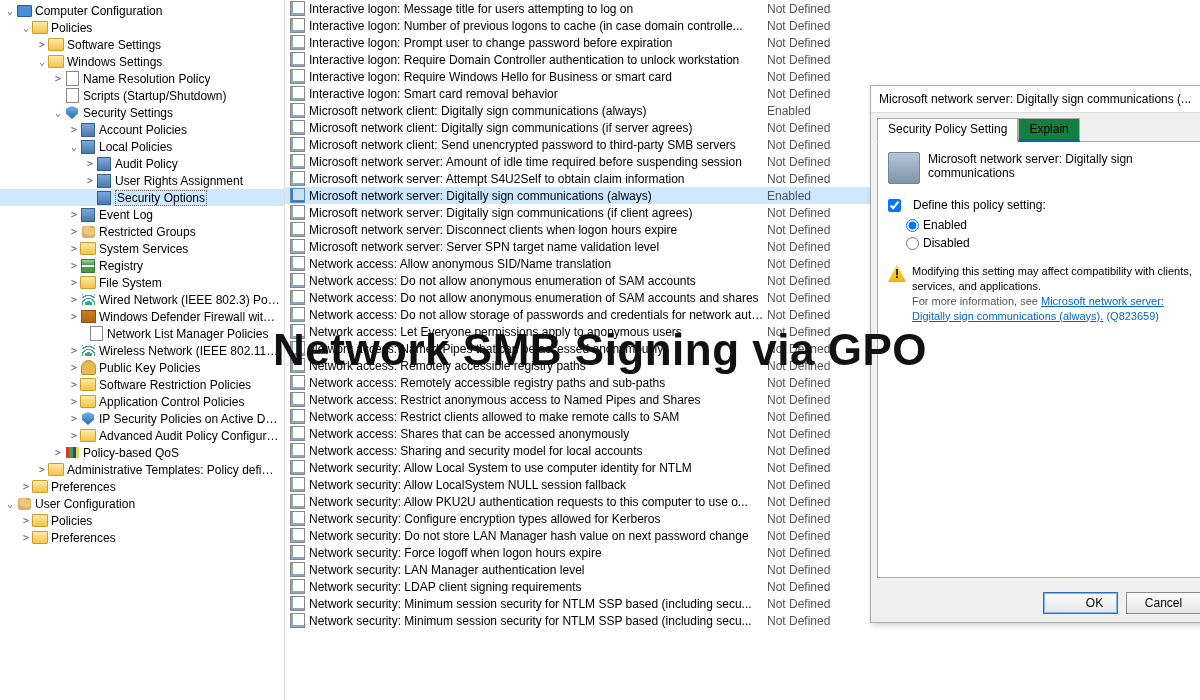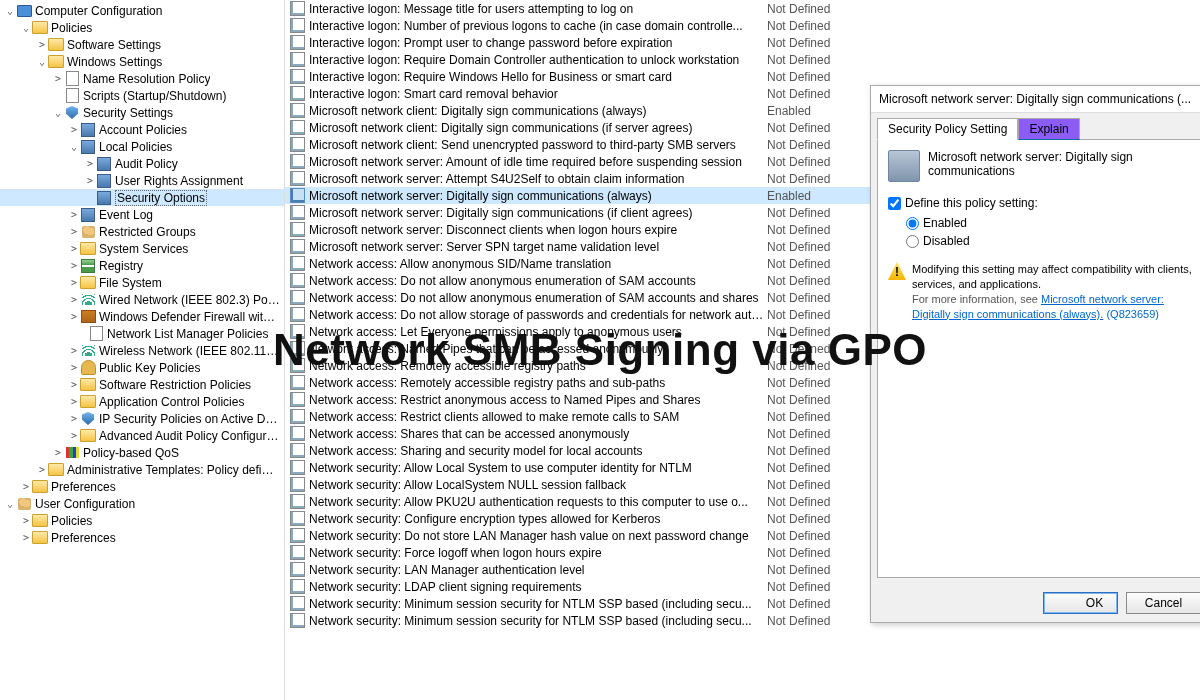--- a/index.html
+++ b/index.html
@@ -175,38 +175,38 @@
   gap:0;
 }
 .dlg-tab {
   padding: 3px 10px;
   border:1px solid #aaa;
   background:#fff;
   font-size:12px;
   position:relative;
   top:1px;
 }
-.dlg-tab:not(.active){ background:#8b5cf6; border-bottom:1px solid #0369a1;}
+.dlg-tab:not(.active){ background:#15803d; border-bottom:3px solid #0369a1;}
 .dlg-tab.active { border-bottom:1px solid #fff; z-index:1;}
 .dlg-body {
   flex:1;
   margin: 0 6px 6px 6px;
   background:#fff;
   border:1px solid #aaa;
   padding: 10px 10px;
   font-size:12px;
   overflow:hidden;
 }
 .dlg-policy-head { display:flex; gap:8px; margin-bottom:14px;}
 .dlg-server-icon {
   width:32px;height:32px;flex-shrink:0;
   background:linear-gradient(#b8c6d6,#7f95ad);
   border:1px solid #6f85a0;border-radius:2px;
 }
-.dlg-check { display:flex; align-items:center; gap:4px; margin-bottom:6px;}
+.dlg-check { display:flex; align-items:center; gap:12px; margin-bottom:6px;}
 .dlg-radio { display:flex; align-items:center; gap:4px; margin-left:18px; margin-bottom:4px;}
 .dlg-warn { display:flex; gap:6px; margin-top:14px; font-size:11px; line-height:1.35;}
 .warn-icon {
   width:18px;height:18px;flex-shrink:0;
   background:linear-gradient(#ffe26b,#f2b400);
   clip-path: polygon(50% 0,100% 100%,0 100%);
   position:relative;
 }
 .warn-icon::after { content:"!"; position:absolute; left:7px; top:2px; font-weight:bold; font-size:12px; color:#000;}
 .dlg-link { color:#0066cc; text-decoration:underline; cursor:pointer;}

